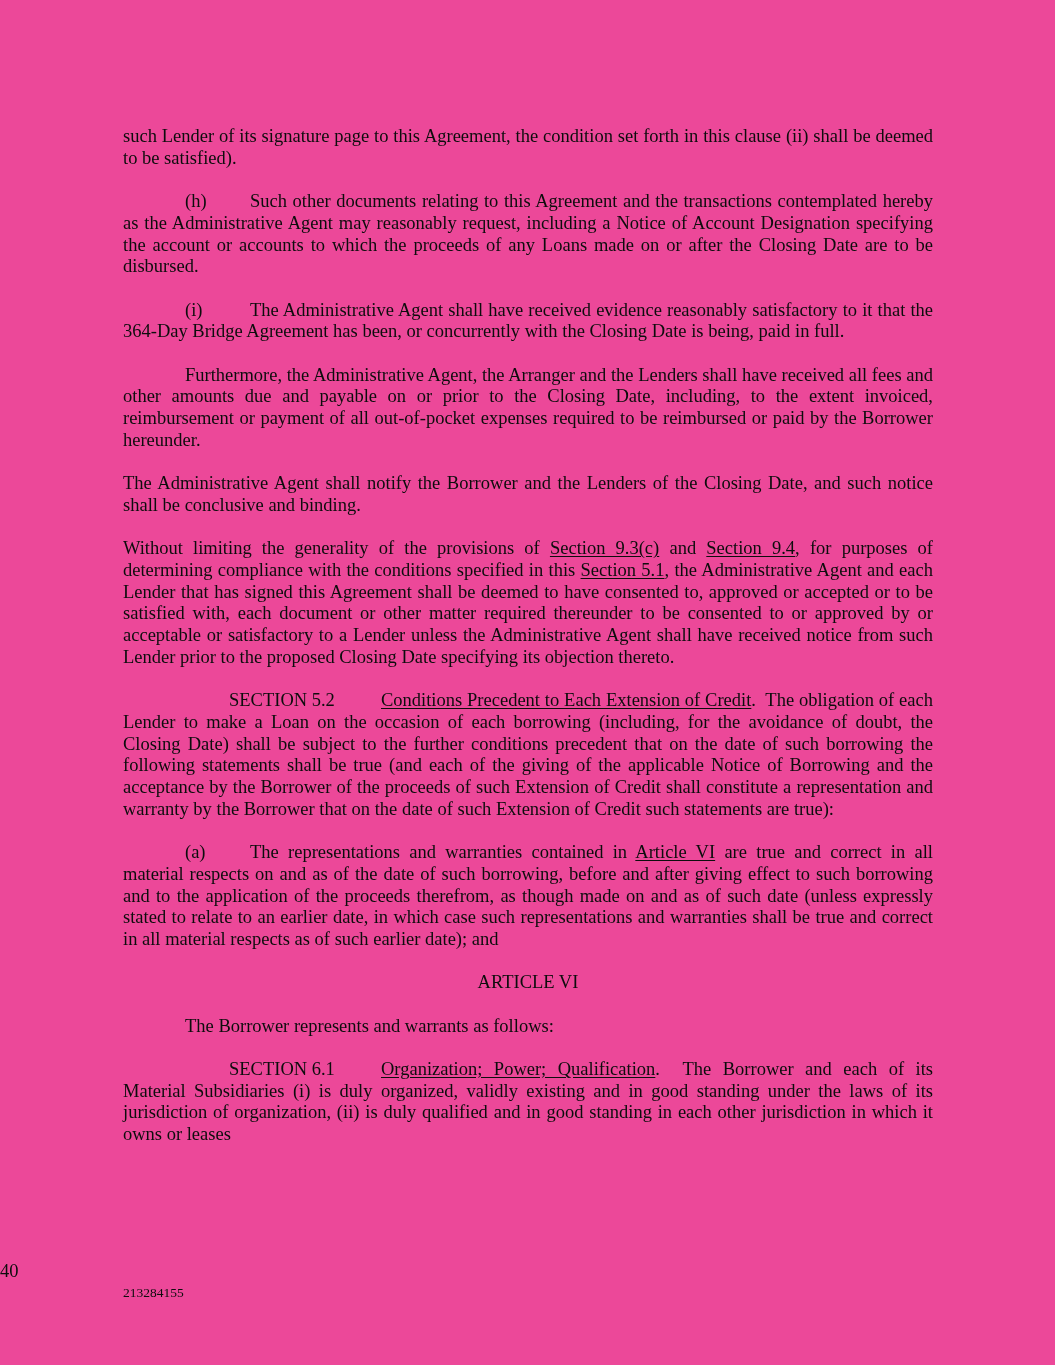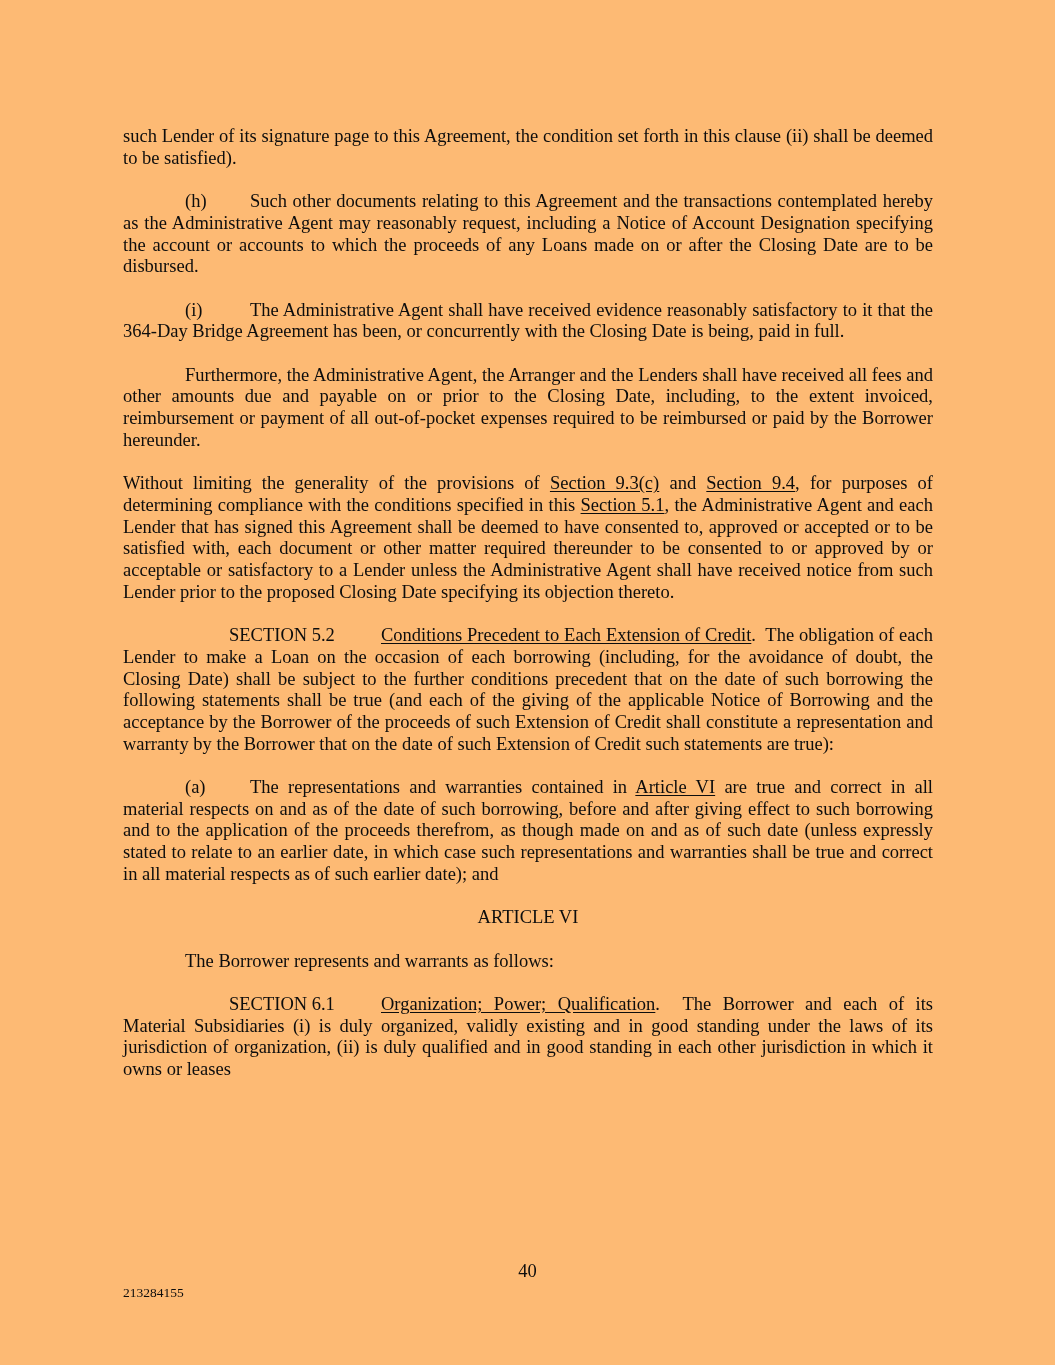--- a/index.html
+++ b/index.html
@@ -4,21 +4,21 @@
 <style>
   html, body {
     margin: 0;
     padding: 0;
     background: #ffffff;
   }
   .page {
     position: relative;
     width: 1055px;
     height: 1365px;
-    background: #fdba74;
+    background: #ec4899;
     overflow: hidden;
     font-family: "Liberation Serif", "DejaVu Serif", serif;
     color: #0d0d0d;
   }
   .content {
     position: absolute;
     left: 123px;
     top: 126px;
     width: 810px;
   }
@@ -41,41 +41,42 @@
   .u {
     text-decoration: underline;
     text-underline-offset: 2px;
     margin-top: 12px;
   }
   .footer-page {
     position: absolute;
     top: 1261px;
     left: 0;
     width: 1055px;
-    text-align: center;
+    text-align: left;
     font-size: 18.5px;
     line-height: 21.7px;
   }
   .footer-id {
     position: absolute;
     top: 1285px;
     left: 123px;
     font-size: 13.5px;
     line-height: 16px;
   }
 </style>
 </head>
 <body>
 
 <div class="page">
   <div class="content">
       <p class="block flush"><span>such Lender of its signature page to this Agreement, the condition set forth in this clause (ii) shall be deemed to be satisfied).</span></p>
       <p class="block indent"><span class="label">(h)</span><span>Such other documents relating to this Agreement and the transactions contemplated hereby as the Administrative Agent may reasonably request, including a Notice of Account Designation specifying the account or accounts to which the proceeds of any Loans made on or after the Closing Date are to be disbursed.</span></p>
       <p class="block indent"><span class="label">(i)</span><span>The Administrative Agent shall have received evidence reasonably satisfactory to it that the 364-Day Bridge Agreement has been, or concurrently with the Closing Date is being, paid in full.</span></p>
       <p class="block indent"><span>Furthermore, the Administrative Agent, the Arranger and the Lenders shall have received all fees and other amounts due and payable on or prior to the Closing Date, including, to the extent invoiced, reimbursement or payment of all out-of-pocket expenses required to be reimbursed or paid by the Borrower hereunder.</span></p>
+      <p class="block flush"><span>The Administrative Agent shall notify the Borrower and the Lenders of the Closing Date, and such notice shall be conclusive and binding.</span></p>
       <p class="block flush"><span>Without limiting the generality of the provisions of </span><span class="u">Section 9.3(c)</span><span> and </span><span class="u">Section 9.4</span><span>, for purposes of determining compliance with the conditions specified in this </span><span class="u">Section 5.1</span><span>, the Administrative Agent and each Lender that has signed this Agreement shall be deemed to have consented to, approved or accepted or to be satisfied with, each document or other matter required thereunder to be consented to or approved by or acceptable or satisfactory to a Lender unless the Administrative Agent shall have received notice from such Lender prior to the proposed Closing Date specifying its objection thereto.</span></p>
       <p class="block indent"><span class="label wide">SECTION 5.2</span><span class="u">Conditions Precedent to Each Extension of Credit</span><span>.&nbsp; The obligation of each Lender to make a Loan on the occasion of each borrowing (including, for the avoidance of doubt, the Closing Date) shall be subject to the further conditions precedent that on the date of such borrowing the following statements shall be true (and each of the giving of the applicable Notice of Borrowing and the acceptance by the Borrower of the proceeds of such Extension of Credit shall constitute a representation and warranty by the Borrower that on the date of such Extension of Credit such statements are true):</span></p>
       <p class="block indent"><span class="label">(a)</span><span>The representations and warranties contained in </span><span class="u">Article VI</span><span> are true and correct in all material respects on and as of the date of such borrowing, before and after giving effect to such borrowing and to the application of the proceeds therefrom, as though made on and as of such date (unless expressly stated to relate to an earlier date, in which case such representations and warranties shall be true and correct in all material respects as of such earlier date); and</span></p>
       <p class="block center"><span>ARTICLE VI</span></p>
       <p class="block indent"><span>The Borrower represents and warrants as follows:</span></p>
       <p class="block indent"><span class="label wide">SECTION 6.1</span><span class="u">Organization; Power; Qualification</span><span>.&nbsp; The Borrower and each of its Material Subsidiaries (i) is duly organized, validly existing and in good standing under the laws of its jurisdiction of organization, (ii) is duly qualified and in good standing in each other jurisdiction in which it owns or leases</span></p>
     </div>
   <div class="footer-page">40</div>
   <div class="footer-id">213284155</div>
 </div>

